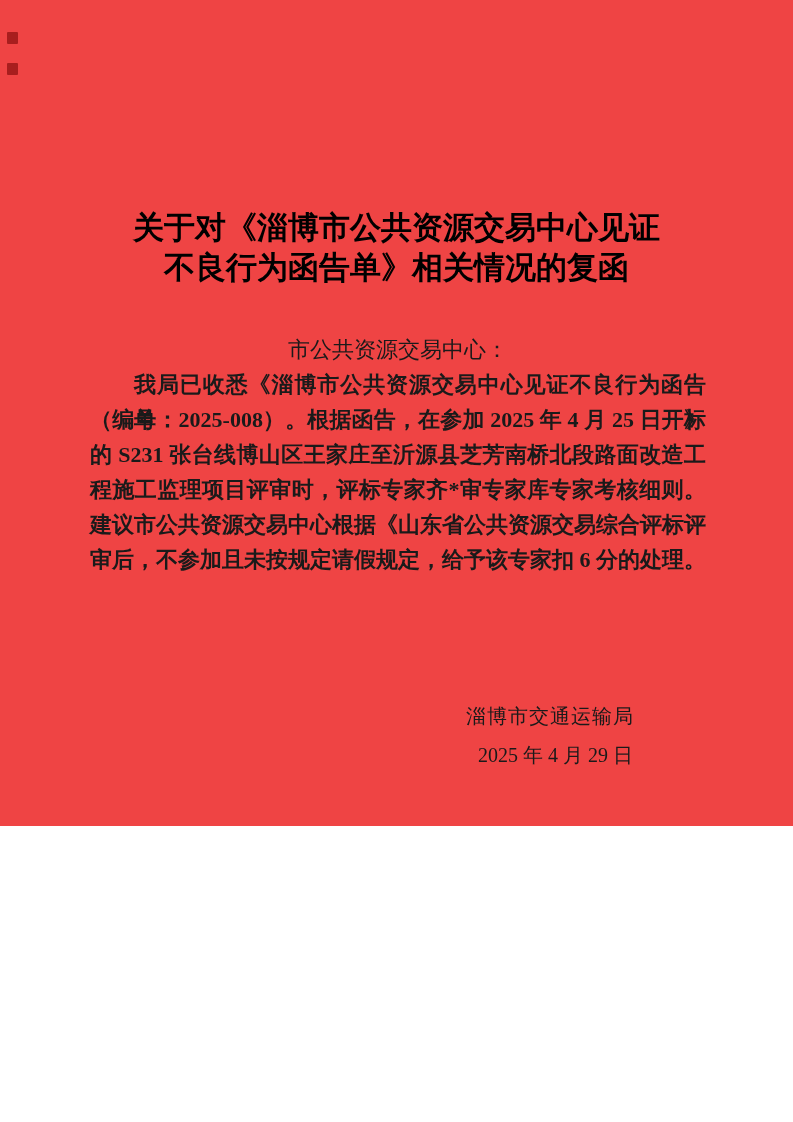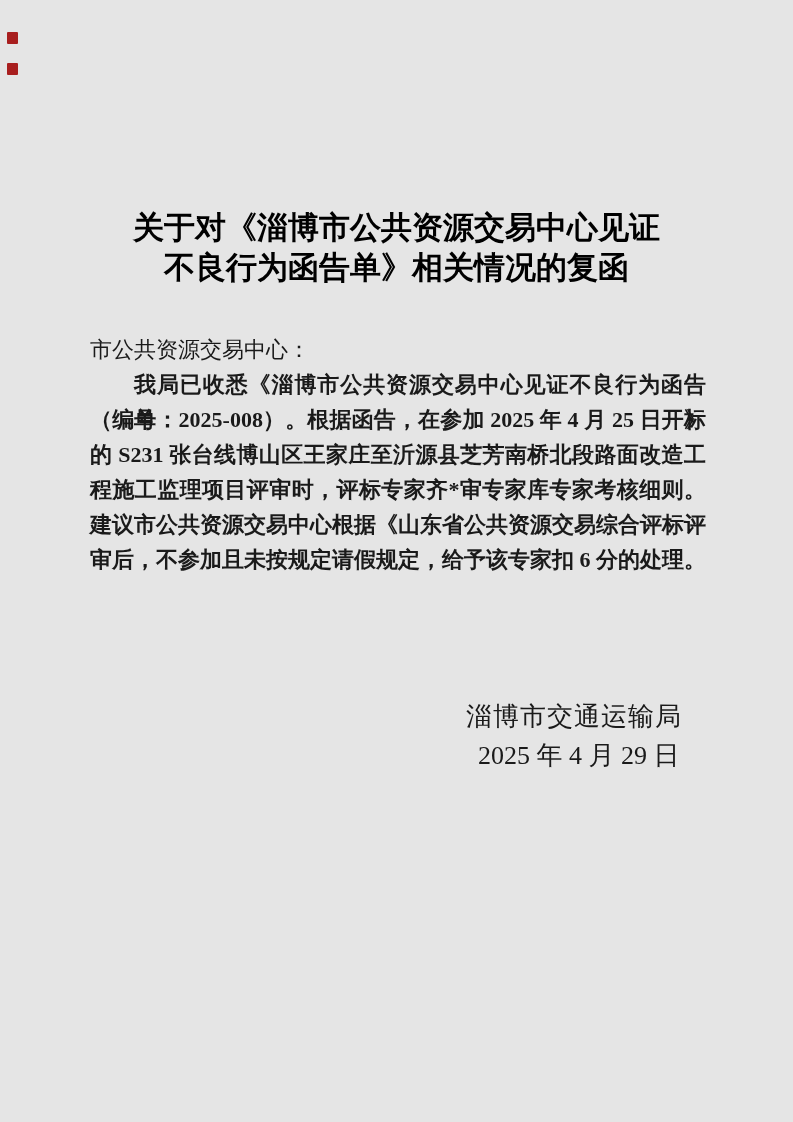--- a/index.html
+++ b/index.html
@@ -3,22 +3,22 @@
 <meta charset="utf-8">
 <style>
   html, body {
     margin: 0;
     padding: 0;
     background: #ffffff;
   }
   .page {
     position: relative;
     width: 793px;
-    height: 1122px;
-    background: #e5e5e5;
+    height: 826px;
+    background: #ef4444;
     overflow: hidden;
     font-family: "Liberation Serif", serif;
     color: #111111;
   }
   
   .red-mark {
     position: absolute;
     left: 7px;
     width: 11px;
     height: 12px;
@@ -48,36 +48,36 @@
     left: 90px;
     top: 332px;
     width: 616px;
     font-size: 22px;
     line-height: 35px;
     color: #1a1a1a;
   }
   .ln {
     height: 35px;
     overflow: visible;
-    text-align: left;
+    text-align: center;
   }
   .ln.just {
     text-align: justify;
     text-align-last: justify;
     font-weight: bold;
   }
   .ln.indent {
     padding-left: 44px;
   }
 
   .sign-block {
     position: absolute;
     left: 466px;
     top: 697px;
-    font-size: 26px;
+    font-size: 20px;
     line-height: 39px;
     color: #1a1a1a;
   }
   .sign-agency { letter-spacing: 1px; }
   .sign-date   { letter-spacing: 0; margin-left: 12px; }
 </style>
 </head>
 <body>
 
 <div class="page">

